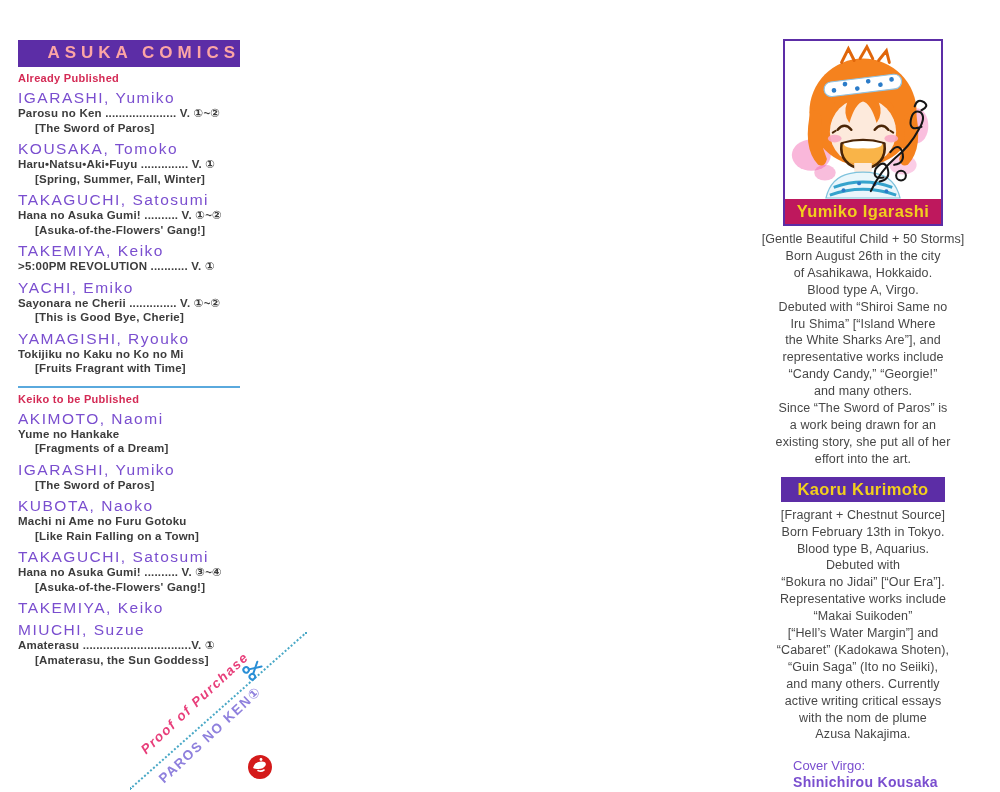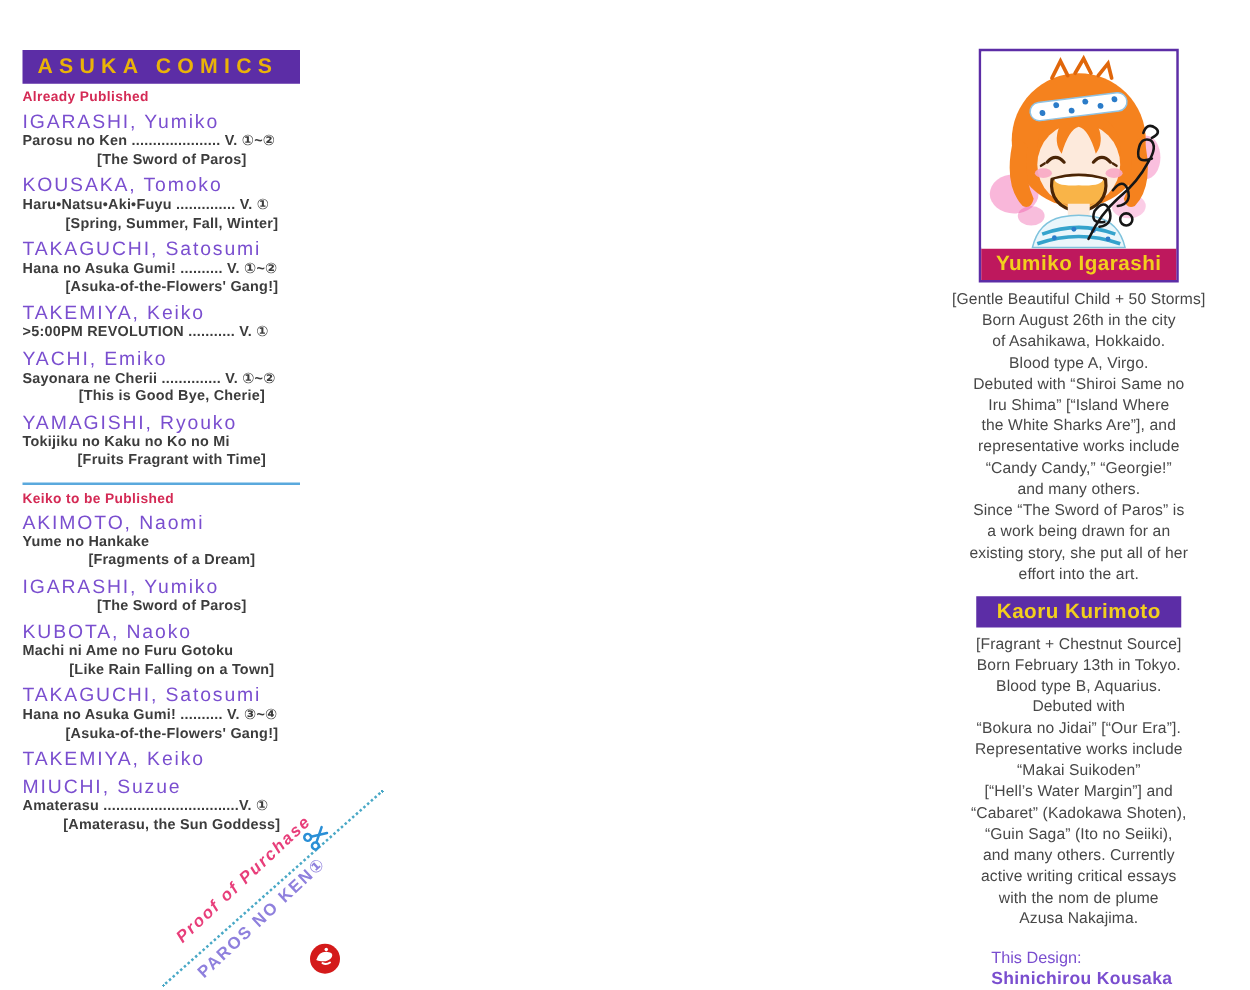--- a/index.html
+++ b/index.html
@@ -1,27 +1,27 @@
 <!DOCTYPE html>
 <html><head>
 <meta charset="utf-8">
 <style>
   html,body{margin:0;padding:0;background:#fff;}
   .page{position:relative;width:1000px;height:792px;background:#ffffff;overflow:hidden;
         font-family:"Liberation Sans","DejaVu Sans",sans-serif;}
 
   
   .left-col{position:absolute;left:18px;top:40px;width:222px;}
-  .series-bar{background:#5c2da6;color:#eab308;font-weight:bold;font-size:17px;
-              letter-spacing:5px;text-align:left;padding:3px 0 4px 12px;}
+  .series-bar{background:#5c2da6;color:#fca5a5;font-weight:bold;font-size:17px;
+              letter-spacing:5px;text-align:right;padding:3px 0 4px 12px;}
   .section-label{color:#d42a55;font-weight:bold;font-size:11px;margin-top:5px;letter-spacing:.3px;}
   .entry{margin-top:5px;}
   .author{color:#7a4ecf;font-size:15.5px;letter-spacing:1.5px;line-height:17px;}
   .work{color:#3c3c3c;font-weight:bold;font-size:11.5px;line-height:14.5px;letter-spacing:.2px;}
-  .trans{color:#3c3c3c;font-weight:bold;font-size:11.5px;line-height:14.5px;padding-left:17px;letter-spacing:.2px;text-align:center;}
+  .trans{color:#3c3c3c;font-weight:bold;font-size:11.5px;line-height:14.5px;padding-left:17px;letter-spacing:.2px;}
   .divider{border:0;border-top:2px solid #5aa9dd;margin:10px 0 0 0;}
 
   
   .cut-line{position:absolute;left:130px;top:788px;width:236px;border-top:2px dotted #49a8c6;
             transform:rotate(-41.6deg);transform-origin:left center;}
   .scissors{position:absolute;left:243px;top:658px;width:22px;height:22px;transform:rotate(-42deg);}
   .proof-text{position:absolute;left:148px;top:742px;color:#e83e7a;font-weight:bold;font-style:italic;
               font-size:13.5px;letter-spacing:1.5px;transform:rotate(-43deg);transform-origin:left bottom;white-space:nowrap;}
   .paros-text{position:absolute;left:166px;top:770px;color:#8f80dd;font-weight:bold;
               font-size:13.5px;letter-spacing:1.5px;transform:rotate(-43deg);transform-origin:left bottom;white-space:nowrap;}
@@ -220,18 +220,18 @@
 “Makai Suikoden”
 [“Hell’s Water Margin”] and
 “Cabaret” (Kadokawa Shoten),
 “Guin Saga” (Ito no Seiiki),
 and many others. Currently
 active writing critical essays
 with the nom de plume
 Azusa Nakajima.</div>
 
     <div class="cover-block">
-      <div class="cover-label">This Design:</div>
+      <div class="cover-label">Cover Virgo:</div>
       <div class="cover-designer">Shinichirou Kousaka</div>
     </div>
   </div>
 
 </div>
 
 </body></html>

